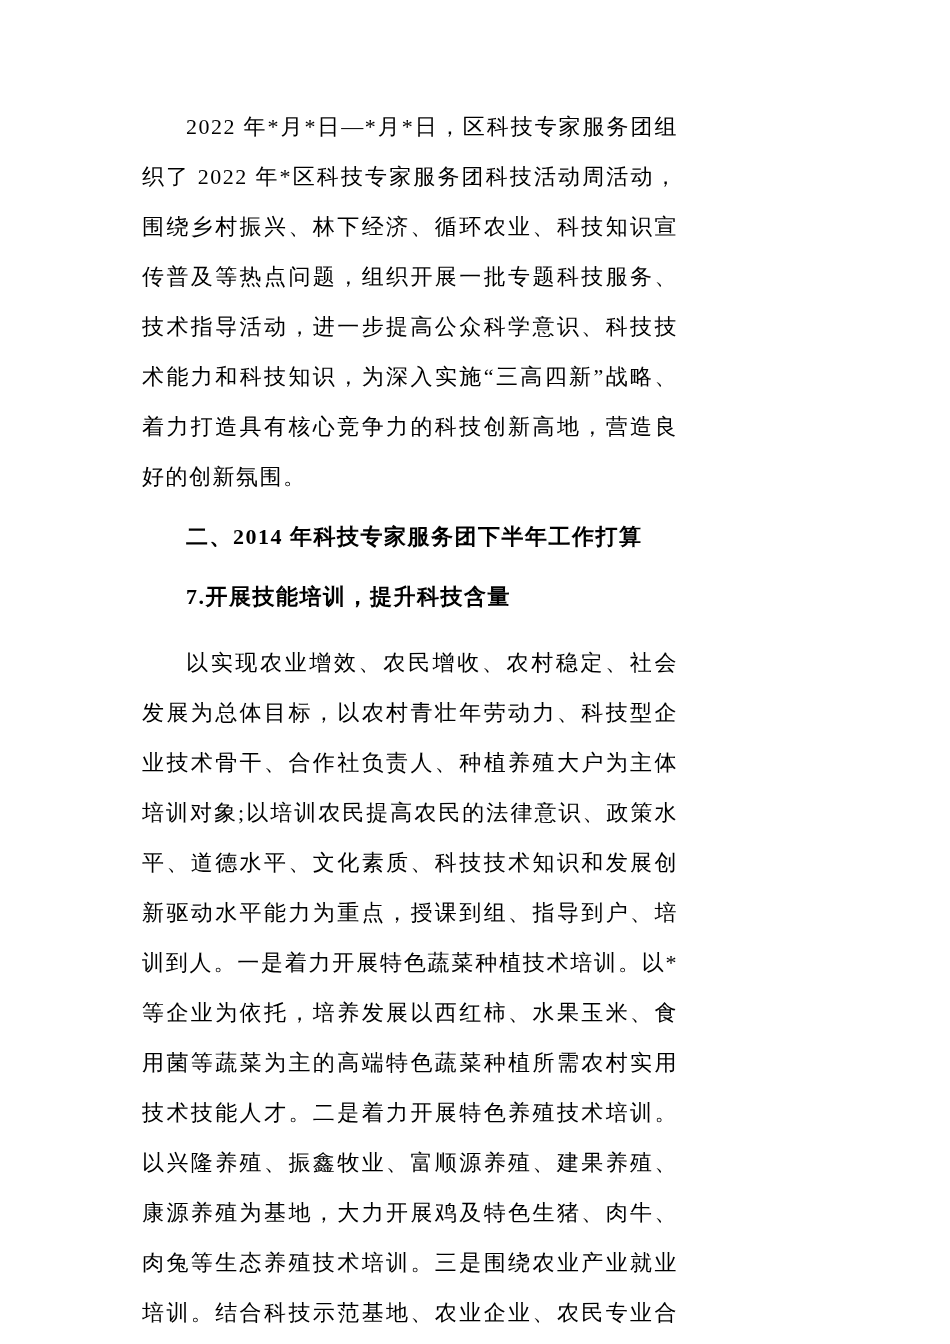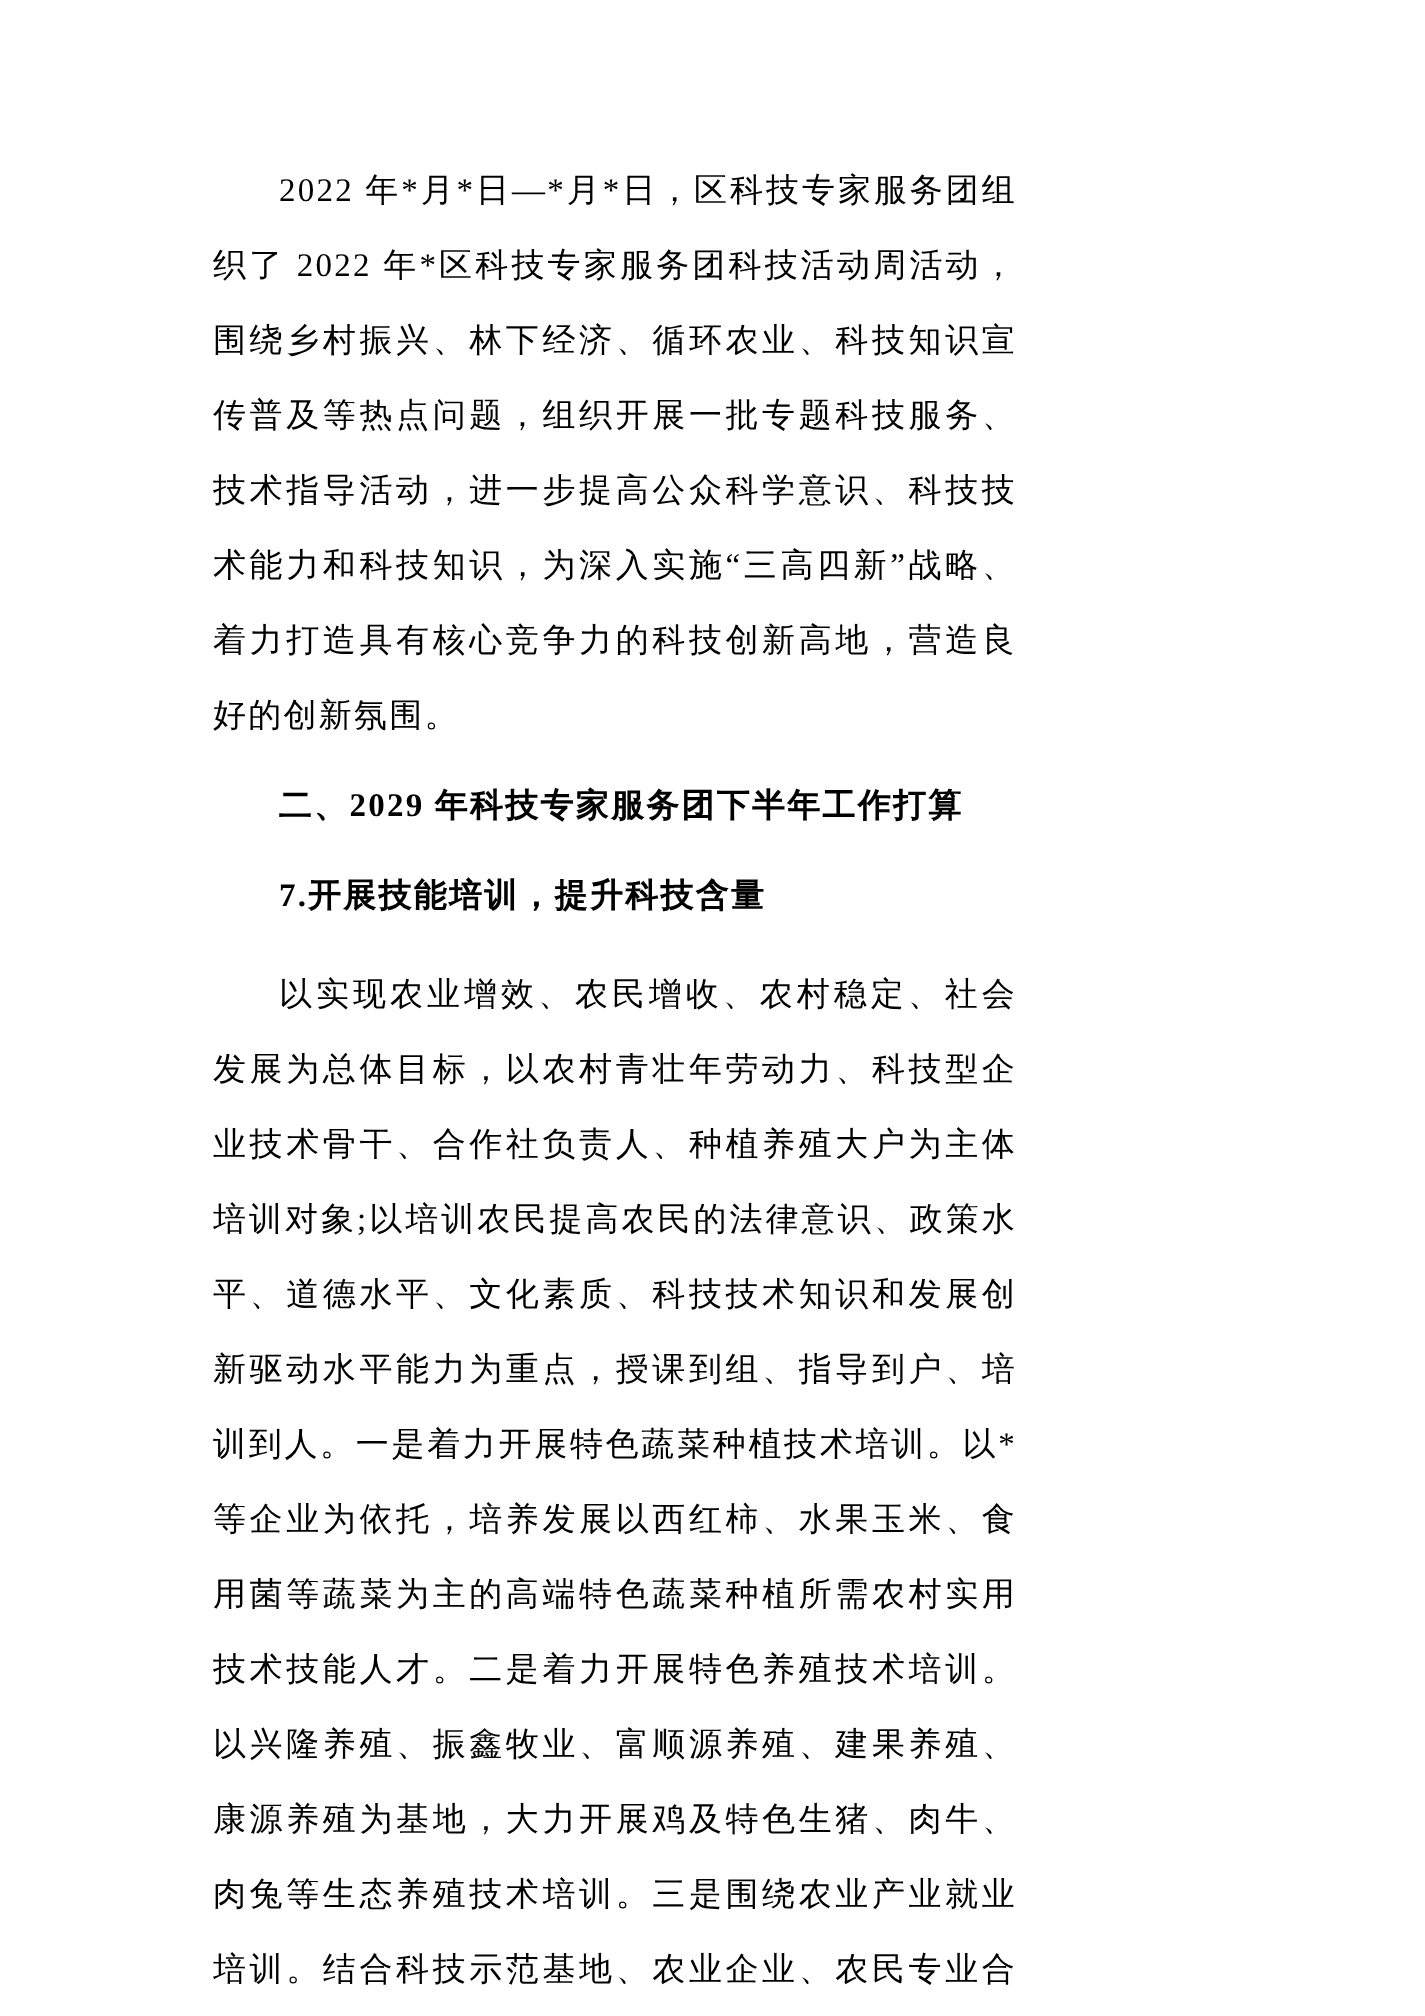--- a/index.html
+++ b/index.html
@@ -40,18 +40,18 @@
   .heading.sub {
     margin-bottom: 16px;
   }
 </style>
 </head>
 <body>
 
 <div class="page">
   <p class="body-para">2022 年*月*日—*月*日，区科技专家服务团组织了 2022 年*区科技专家服务团科技活动周活动，围绕乡村振兴、林下经济、循环农业、科技知识宣传普及等热点问题，组织开展一批专题科技服务、技术指导活动，进一步提高公众科学意识、科技技术能力和科技知识，为深入实施“三高四新”战略、着力打造具有核心竞争力的科技创新高地，营造良好的创新氛围。</p>
 
-  <h2 class="heading">二、2029 年科技专家服务团下半年工作打算</h2>
+  <h2 class="heading">二、2014 年科技专家服务团下半年工作打算</h2>
 
   <h3 class="heading sub">7.开展技能培训，提升科技含量</h3>
 
   <p class="body-para">以实现农业增效、农民增收、农村稳定、社会发展为总体目标，以农村青壮年劳动力、科技型企业技术骨干、合作社负责人、种植养殖大户为主体培训对象;以培训农民提高农民的法律意识、政策水平、道德水平、文化素质、科技技术知识和发展创新驱动水平能力为重点，授课到组、指导到户、培训到人。一是着力开展特色蔬菜种植技术培训。以*等企业为依托，培养发展以西红柿、水果玉米、食用菌等蔬菜为主的高端特色蔬菜种植所需农村实用技术技能人才。二是着力开展特色养殖技术培训。以兴隆养殖、振鑫牧业、富顺源养殖、建果养殖、康源养殖为基地，大力开展鸡及特色生猪、肉牛、肉兔等生态养殖技术培训。三是围绕农业产业就业培训。结合科技示范基地、农业企业、农民专业合作社自主用工和岗位需求，开展畜禽养殖、蔬菜种植、中药材种植等实用技术培训。四是开展科技下乡服务活动。利用“科技三下乡”、农忙季节、乡村赶集日等主</p>
 </div>
 
 </body></html>

